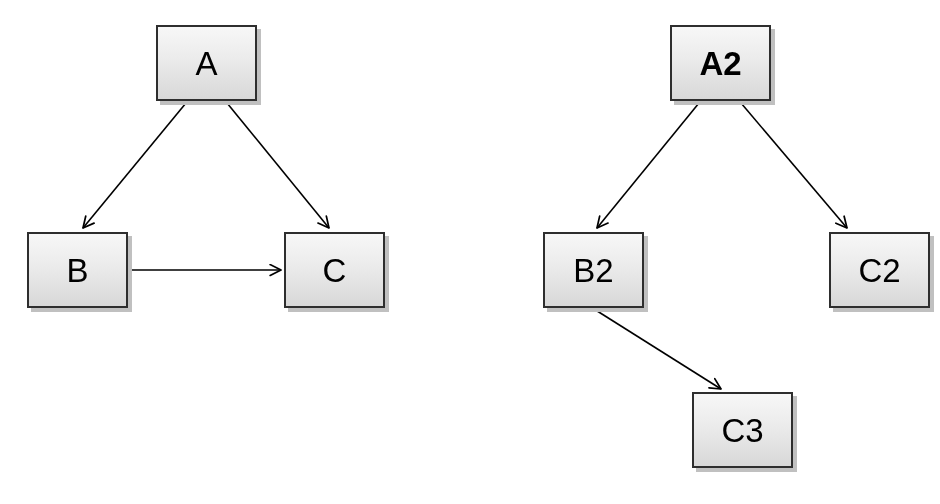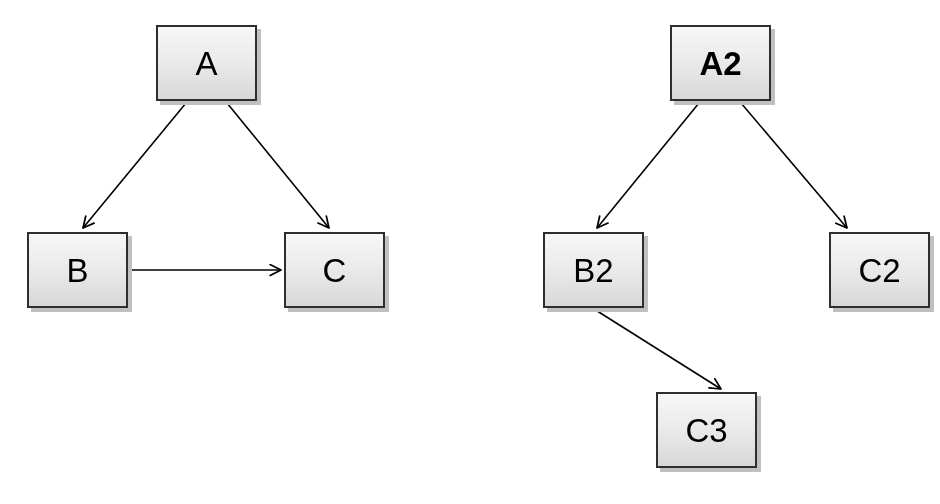--- a/index.html
+++ b/index.html
@@ -41,21 +41,21 @@
     line-height: 1;
     user-select: none;
   }
   
   .pos-A  { left: 156px; top: 25px;  }
   .pos-B  { left: 27px;  top: 232px; }
   .pos-C  { left: 284px; top: 232px; }
   .pos-A2 { left: 670px; top: 25px; font-weight: bold;  }
   .pos-B2 { left: 543px; top: 232px; text-align: center; }
   .pos-C2 { left: 800px; top: 232px; margin-left: 29px; }
-  .pos-C3 { left: 656px; top: 392px; }
+  .pos-C3 { left: 692px; top: 392px; }
 </style>
 </head>
 <body>
 
 <div class="canvas">
 
   <svg class="edges" width="940" height="504" viewBox="0 0 940 504" xmlns="http://www.w3.org/2000/svg">
     <defs>
       <marker id="arrow" markerUnits="userSpaceOnUse" markerWidth="13" markerHeight="13" viewBox="0 0 12 12" refX="11" refY="6" orient="auto">
         <path d="M1,1 L11,6 L1,11" fill="none" stroke="#000000" stroke-width="1.6" stroke-linecap="round" stroke-linejoin="round"></path>

